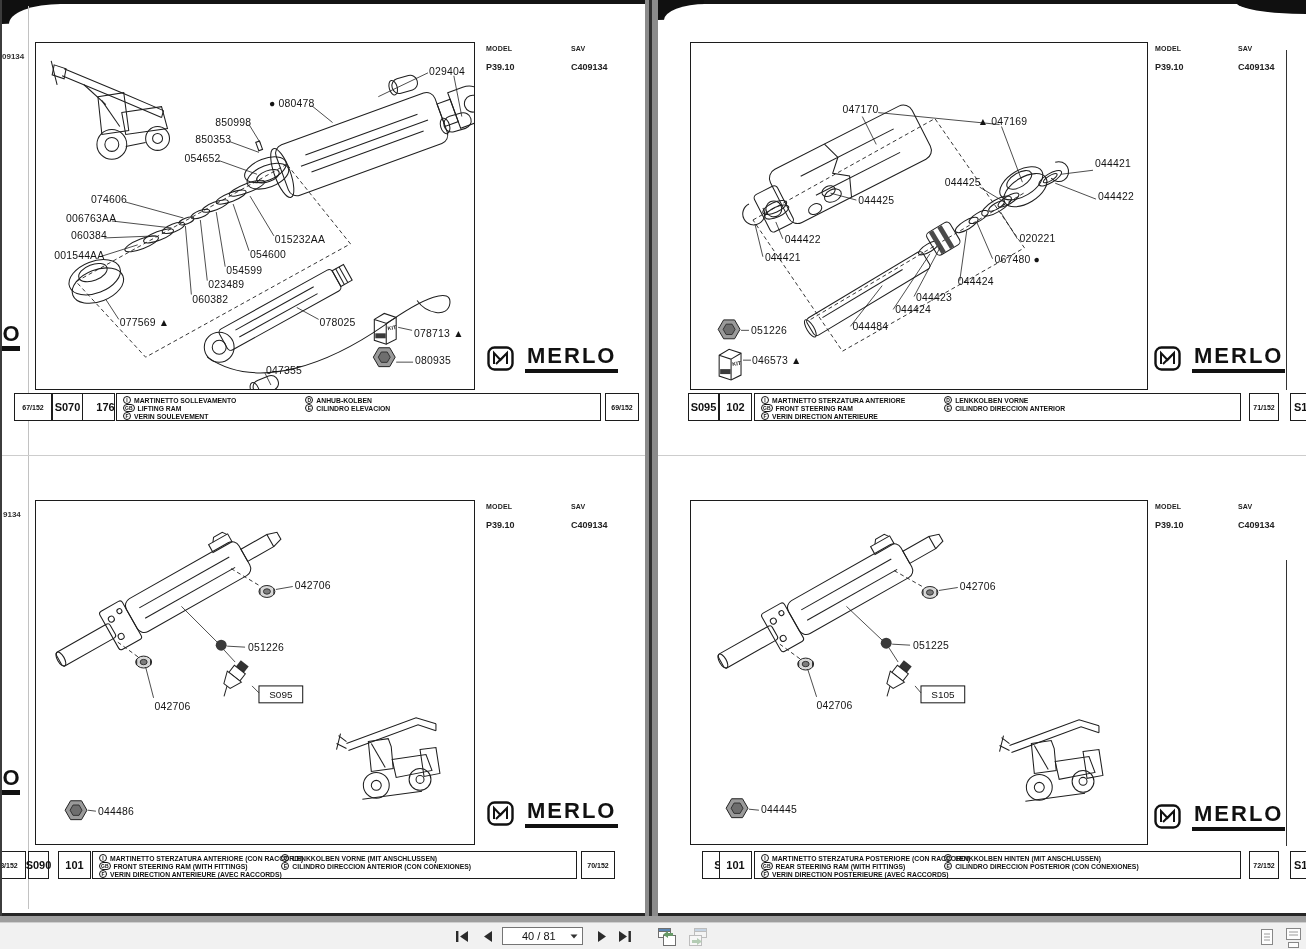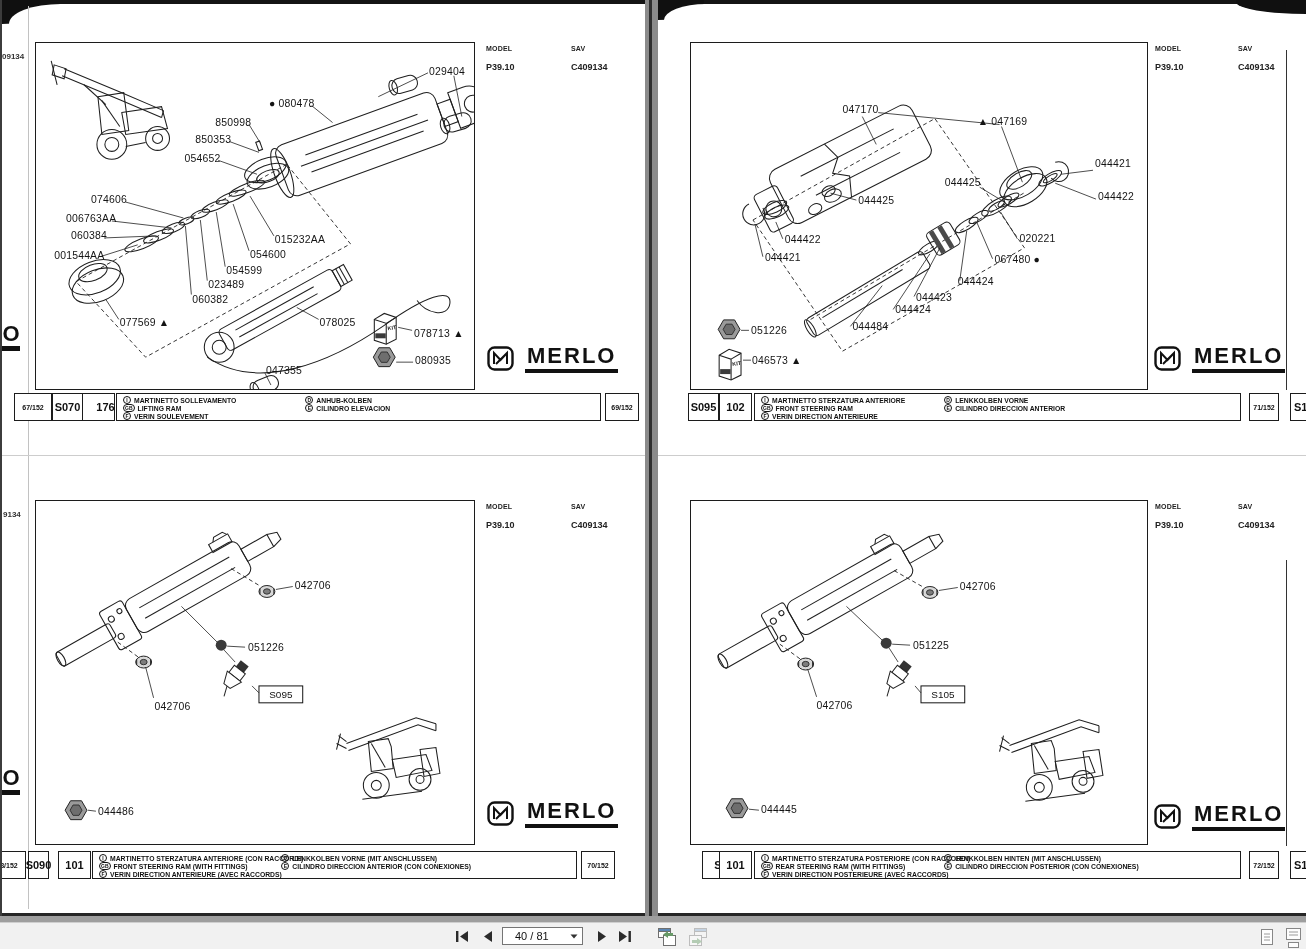--- a/index.html
+++ b/index.html
@@ -58,21 +58,21 @@
   svg .ink   { stroke:#1f1f1f; fill:none; stroke-width:1.05; }
   svg .dash  { stroke:#1f1f1f; fill:none; stroke-width:0.9; stroke-dasharray:4 3; }
   svg .lead  { stroke:#1f1f1f; fill:none; stroke-width:0.8; }
 
   
   .toolbar { position:absolute; left:0; bottom:0; width:1306px; height:27px; background:#f1f1f1;
              border-top:1px solid #cfcfcf; }
   .tb { position:absolute; display:flex; align-items:center; justify-content:center; cursor:default; }
   .pagebox { position:absolute; left:502px; top:4px; width:81px; height:18px; background:#fff;
              border:1px solid #757575; display:flex; align-items:center; }
-  .pagebox-text { font-size:11px; color:#111; padding-left:12px; flex:1; }
+  .pagebox-text { font-size:11px; color:#111; padding-left:19px; flex:1; }
   .pagebox-caret { padding-right:4px; display:flex; align-items:center; }
 </style>
 </head>
 <body>
 
 <div class="stage">
   <div class="book-edge"></div>
 
   <div class="sheet sheet-left">
     <div class="scan-top"></div>

